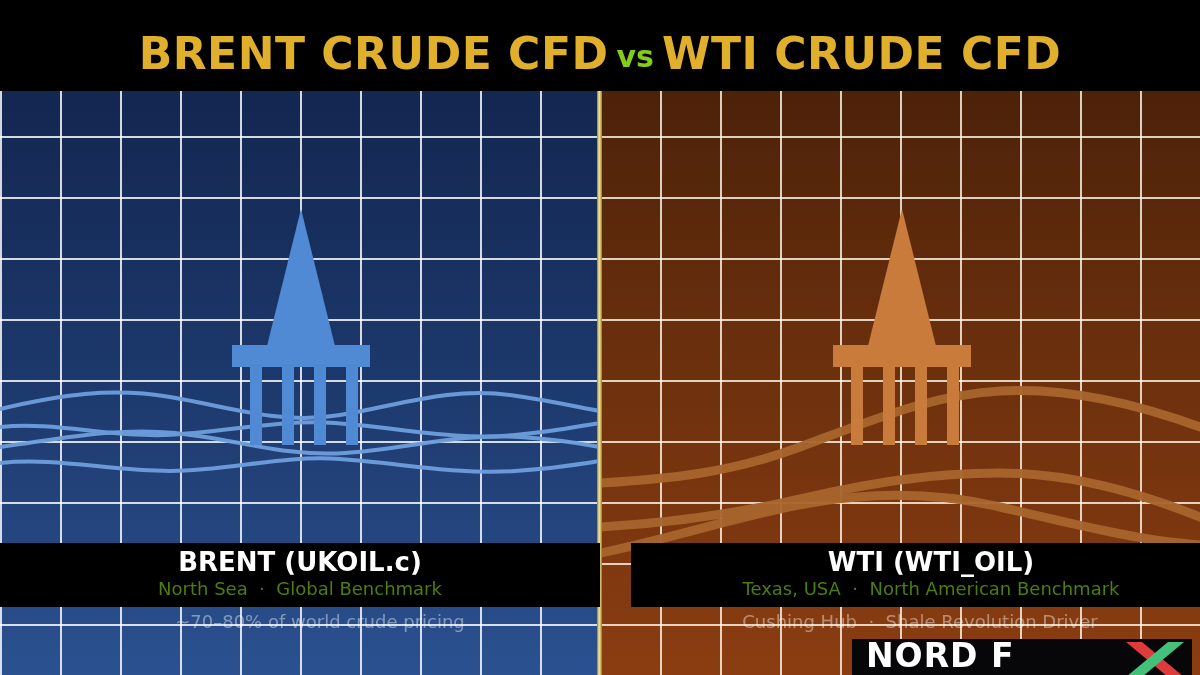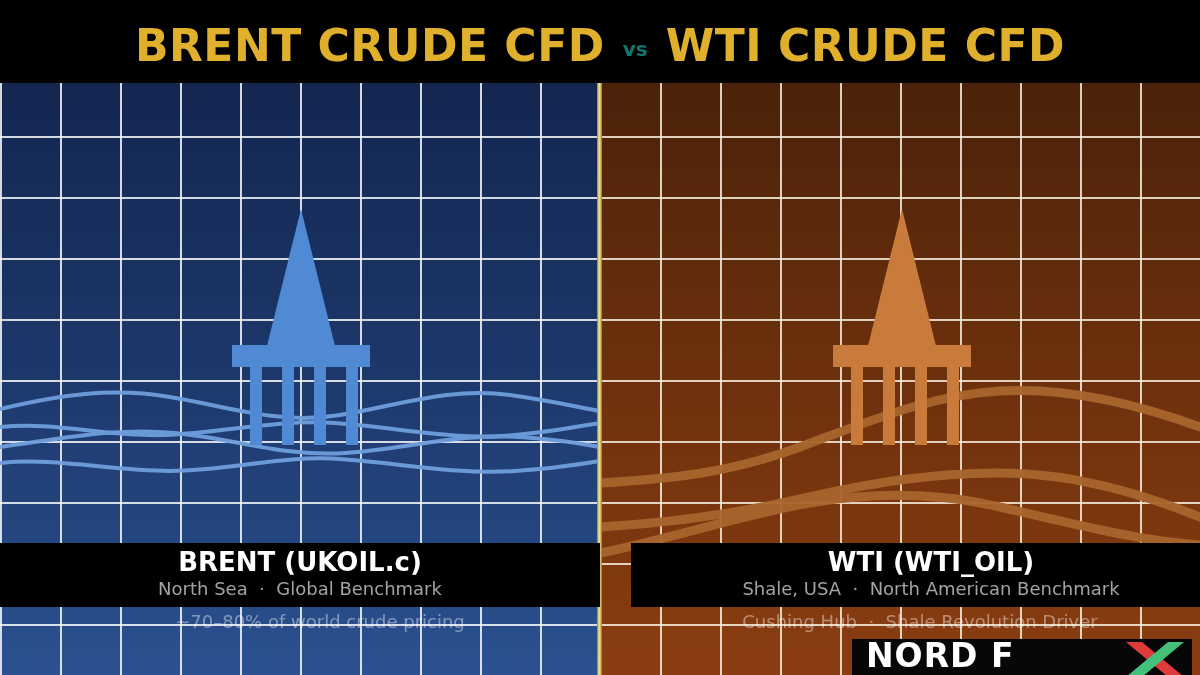--- a/index.html
+++ b/index.html
@@ -12,41 +12,41 @@
   }
   #stage {
     position:relative;
     width:1200px; height:675px;
     background:#000;
     overflow:hidden;
   }
 
   
   #title-bar {
-    position:absolute; left:0; top:8px;
+    position:absolute; left:0; top:16px;
     width:1200px; height:75px;
     background:#000;
     display:flex; align-items:center; justify-content:center;
-    gap:12px;
+    gap:2px;
     z-index:40;
   }
   .title-word {
     color:#e0b02c;
     font-family:"DejaVu Sans", sans-serif;
     font-weight:bold;
     font-size:44px;
     letter-spacing:0.5px;
     white-space:pre;
     line-height:1;
   }
   .title-vs {
-    color:#0f766e;
-    font-family:"DejaVu Sans", sans-serif;
-    font-weight:bold;
-    font-size:20px;
+    color:#84cc16;
+    font-family:"DejaVu Sans", sans-serif;
+    font-weight:bold;
+    font-size:30px;
     white-space:pre;
     line-height:1;
     padding:0 6px;
     position:relative; top:3px;
   }
 
   
   .panel {
     position:absolute;
     top:75px;
@@ -108,21 +108,21 @@
   #band-wti   { left:631px; }
 
   .inst-name {
     color:#ffffff;
     font-weight:bold;
     font-size:26px;
     line-height:1.05;
     white-space:pre;
   }
   .inst-sub {
-    color:#a3a3a3;
+    color:#4d7c0f;
     font-size:18px;
     line-height:1.25;
     white-space:pre;
     margin-top:2px;
   }
 
   .note {
     position:absolute;
     top:607px;
     width:600px; height:28px;
@@ -224,21 +224,21 @@
 
   <div id="divider"></div>
 
   <div class="label-band" id="band-brent">
     <div class="inst-name">BRENT (UKOIL.c)</div>
     <div class="inst-sub">North Sea  ·  Global Benchmark</div>
   </div>
 
   <div class="label-band" id="band-wti">
     <div class="inst-name">WTI (WTI_OIL)</div>
-    <div class="inst-sub">Shale, USA  ·  North American Benchmark</div>
+    <div class="inst-sub">Texas, USA  ·  North American Benchmark</div>
   </div>
 
   <div class="note" id="note-brent">~70–80% of world crude pricing</div>
   <div class="note" id="note-wti">Cushing Hub  ·  Shale Revolution Driver</div>
 
   <div id="nordfx-logo">
     <span id="nordfx-word">NORD F</span>
     <svg id="nordfx-x" viewBox="0 0 62 37">
       <polygon points="2,1 18,1 60,36 44,36" fill="#e03b3b"></polygon>
       <polygon points="44,1 60,1 18,36 2,36" fill="#43c07a"></polygon>

